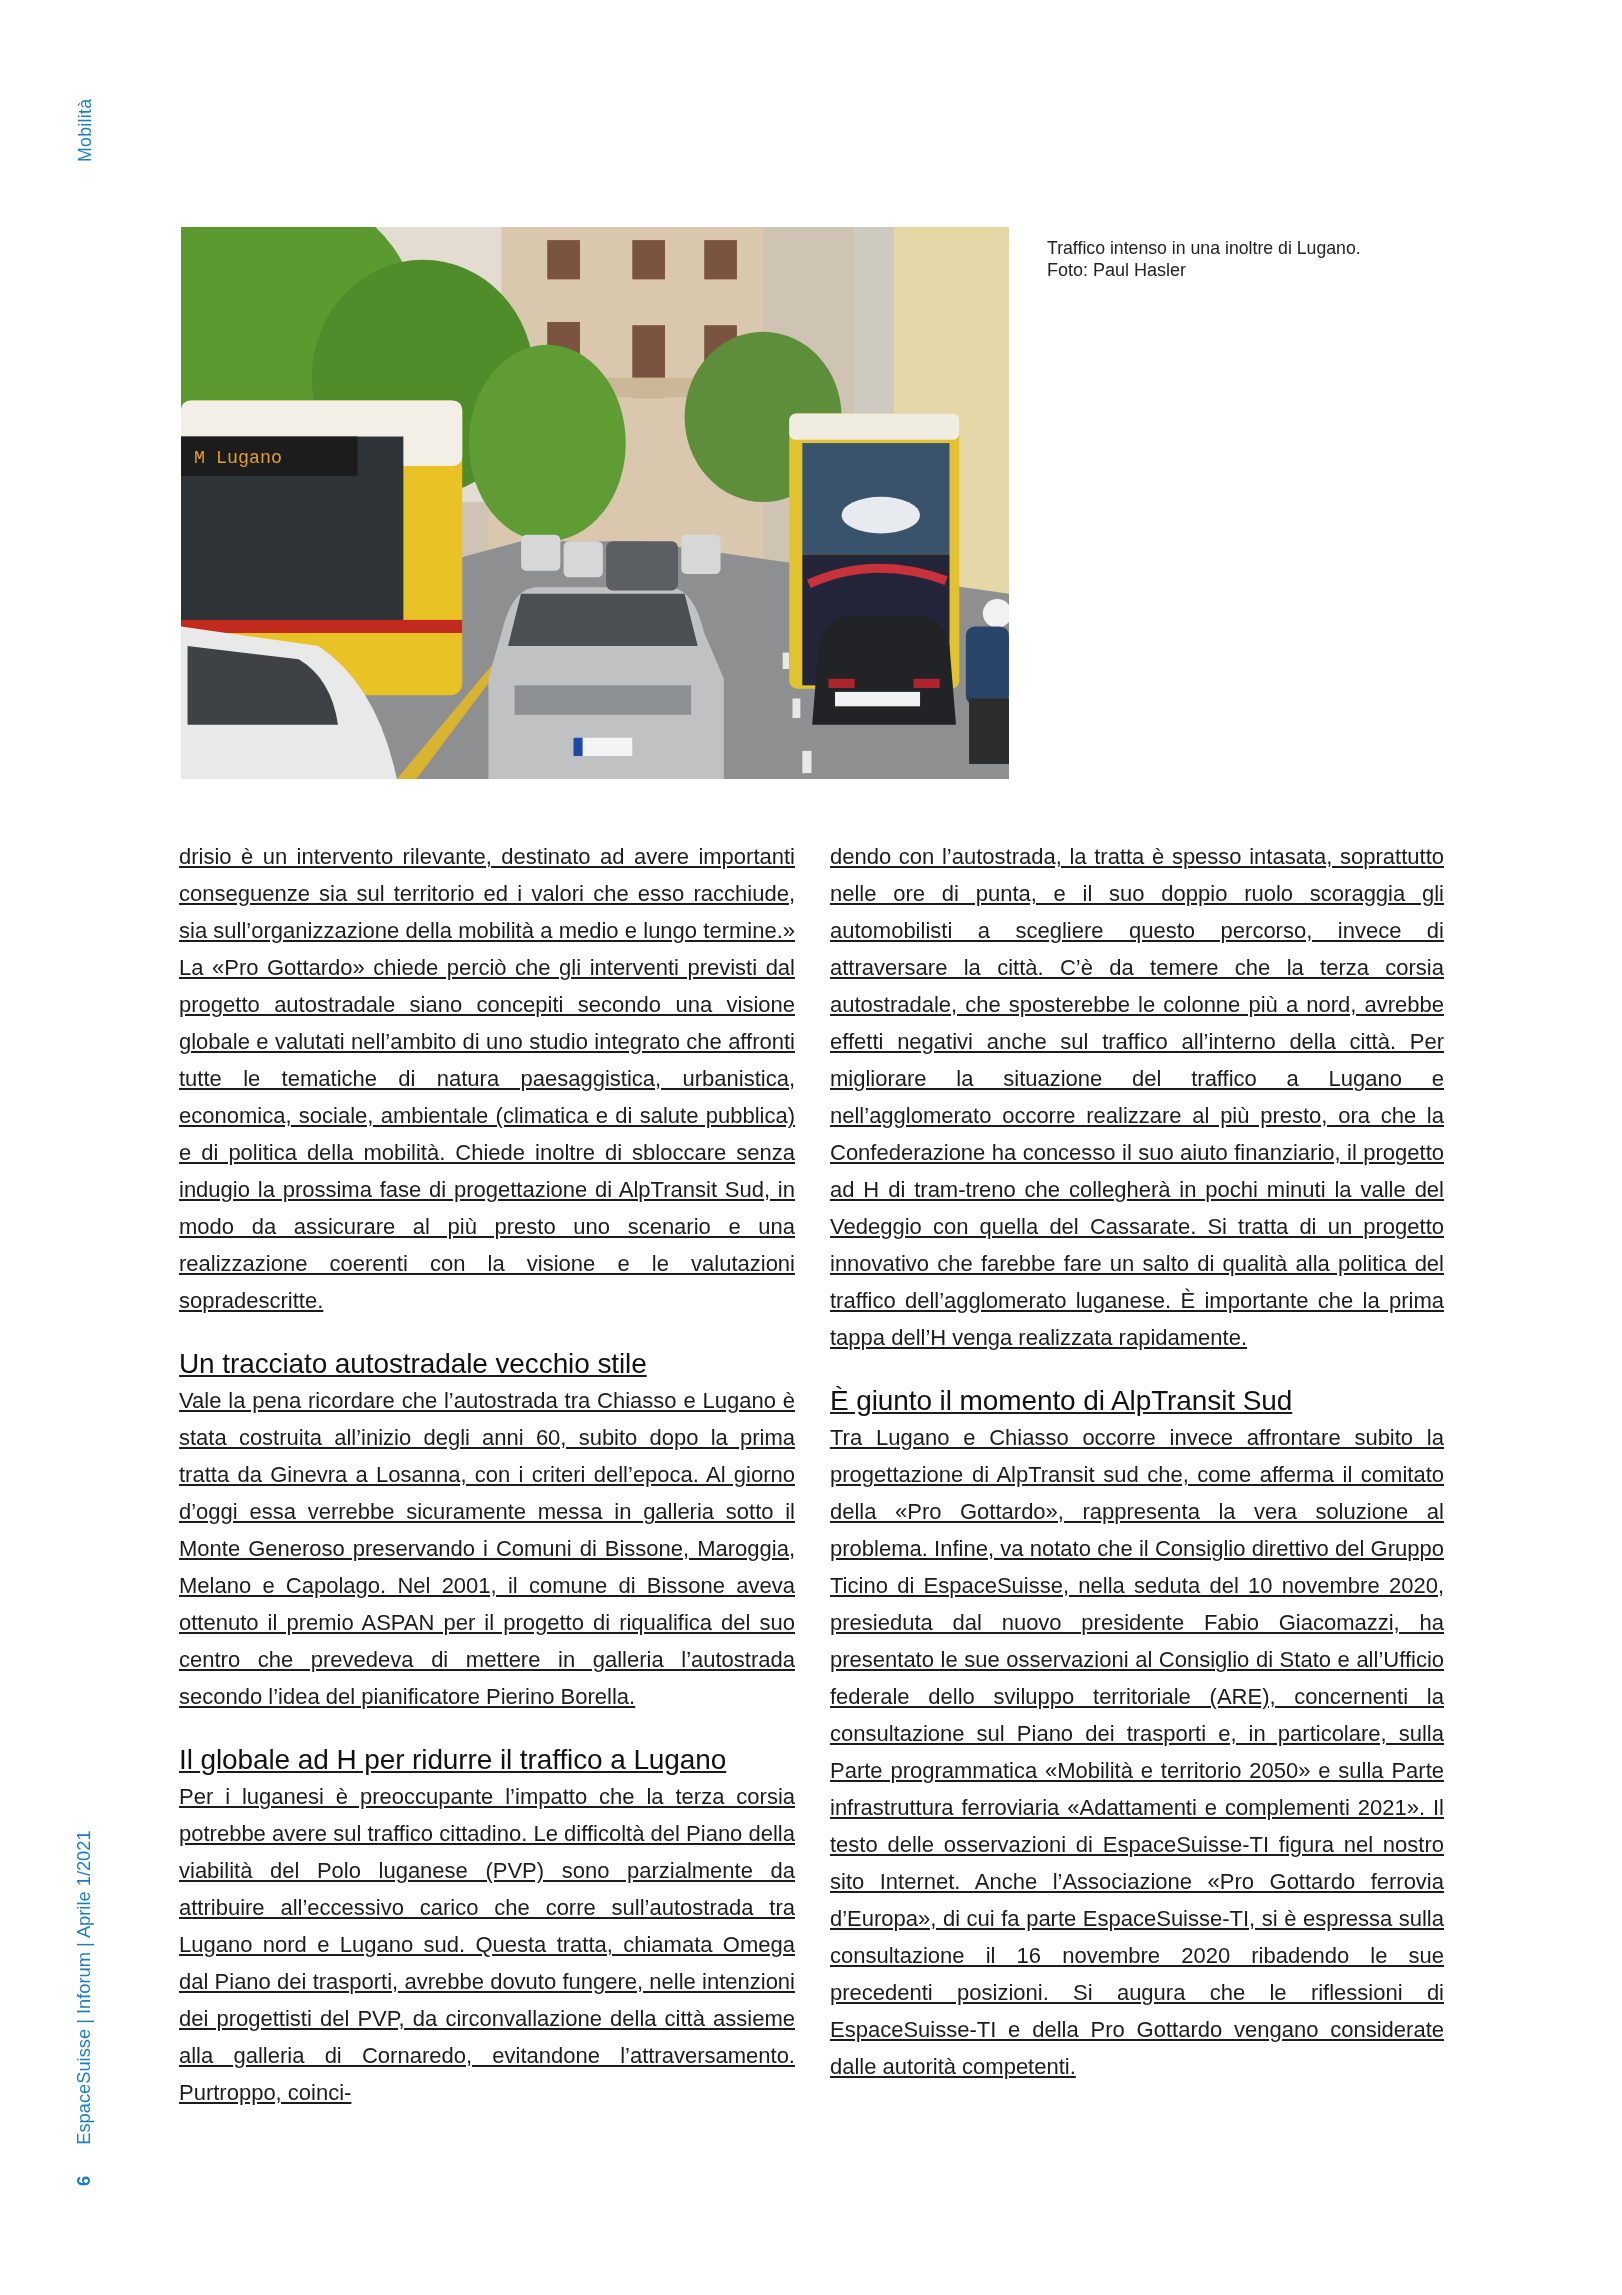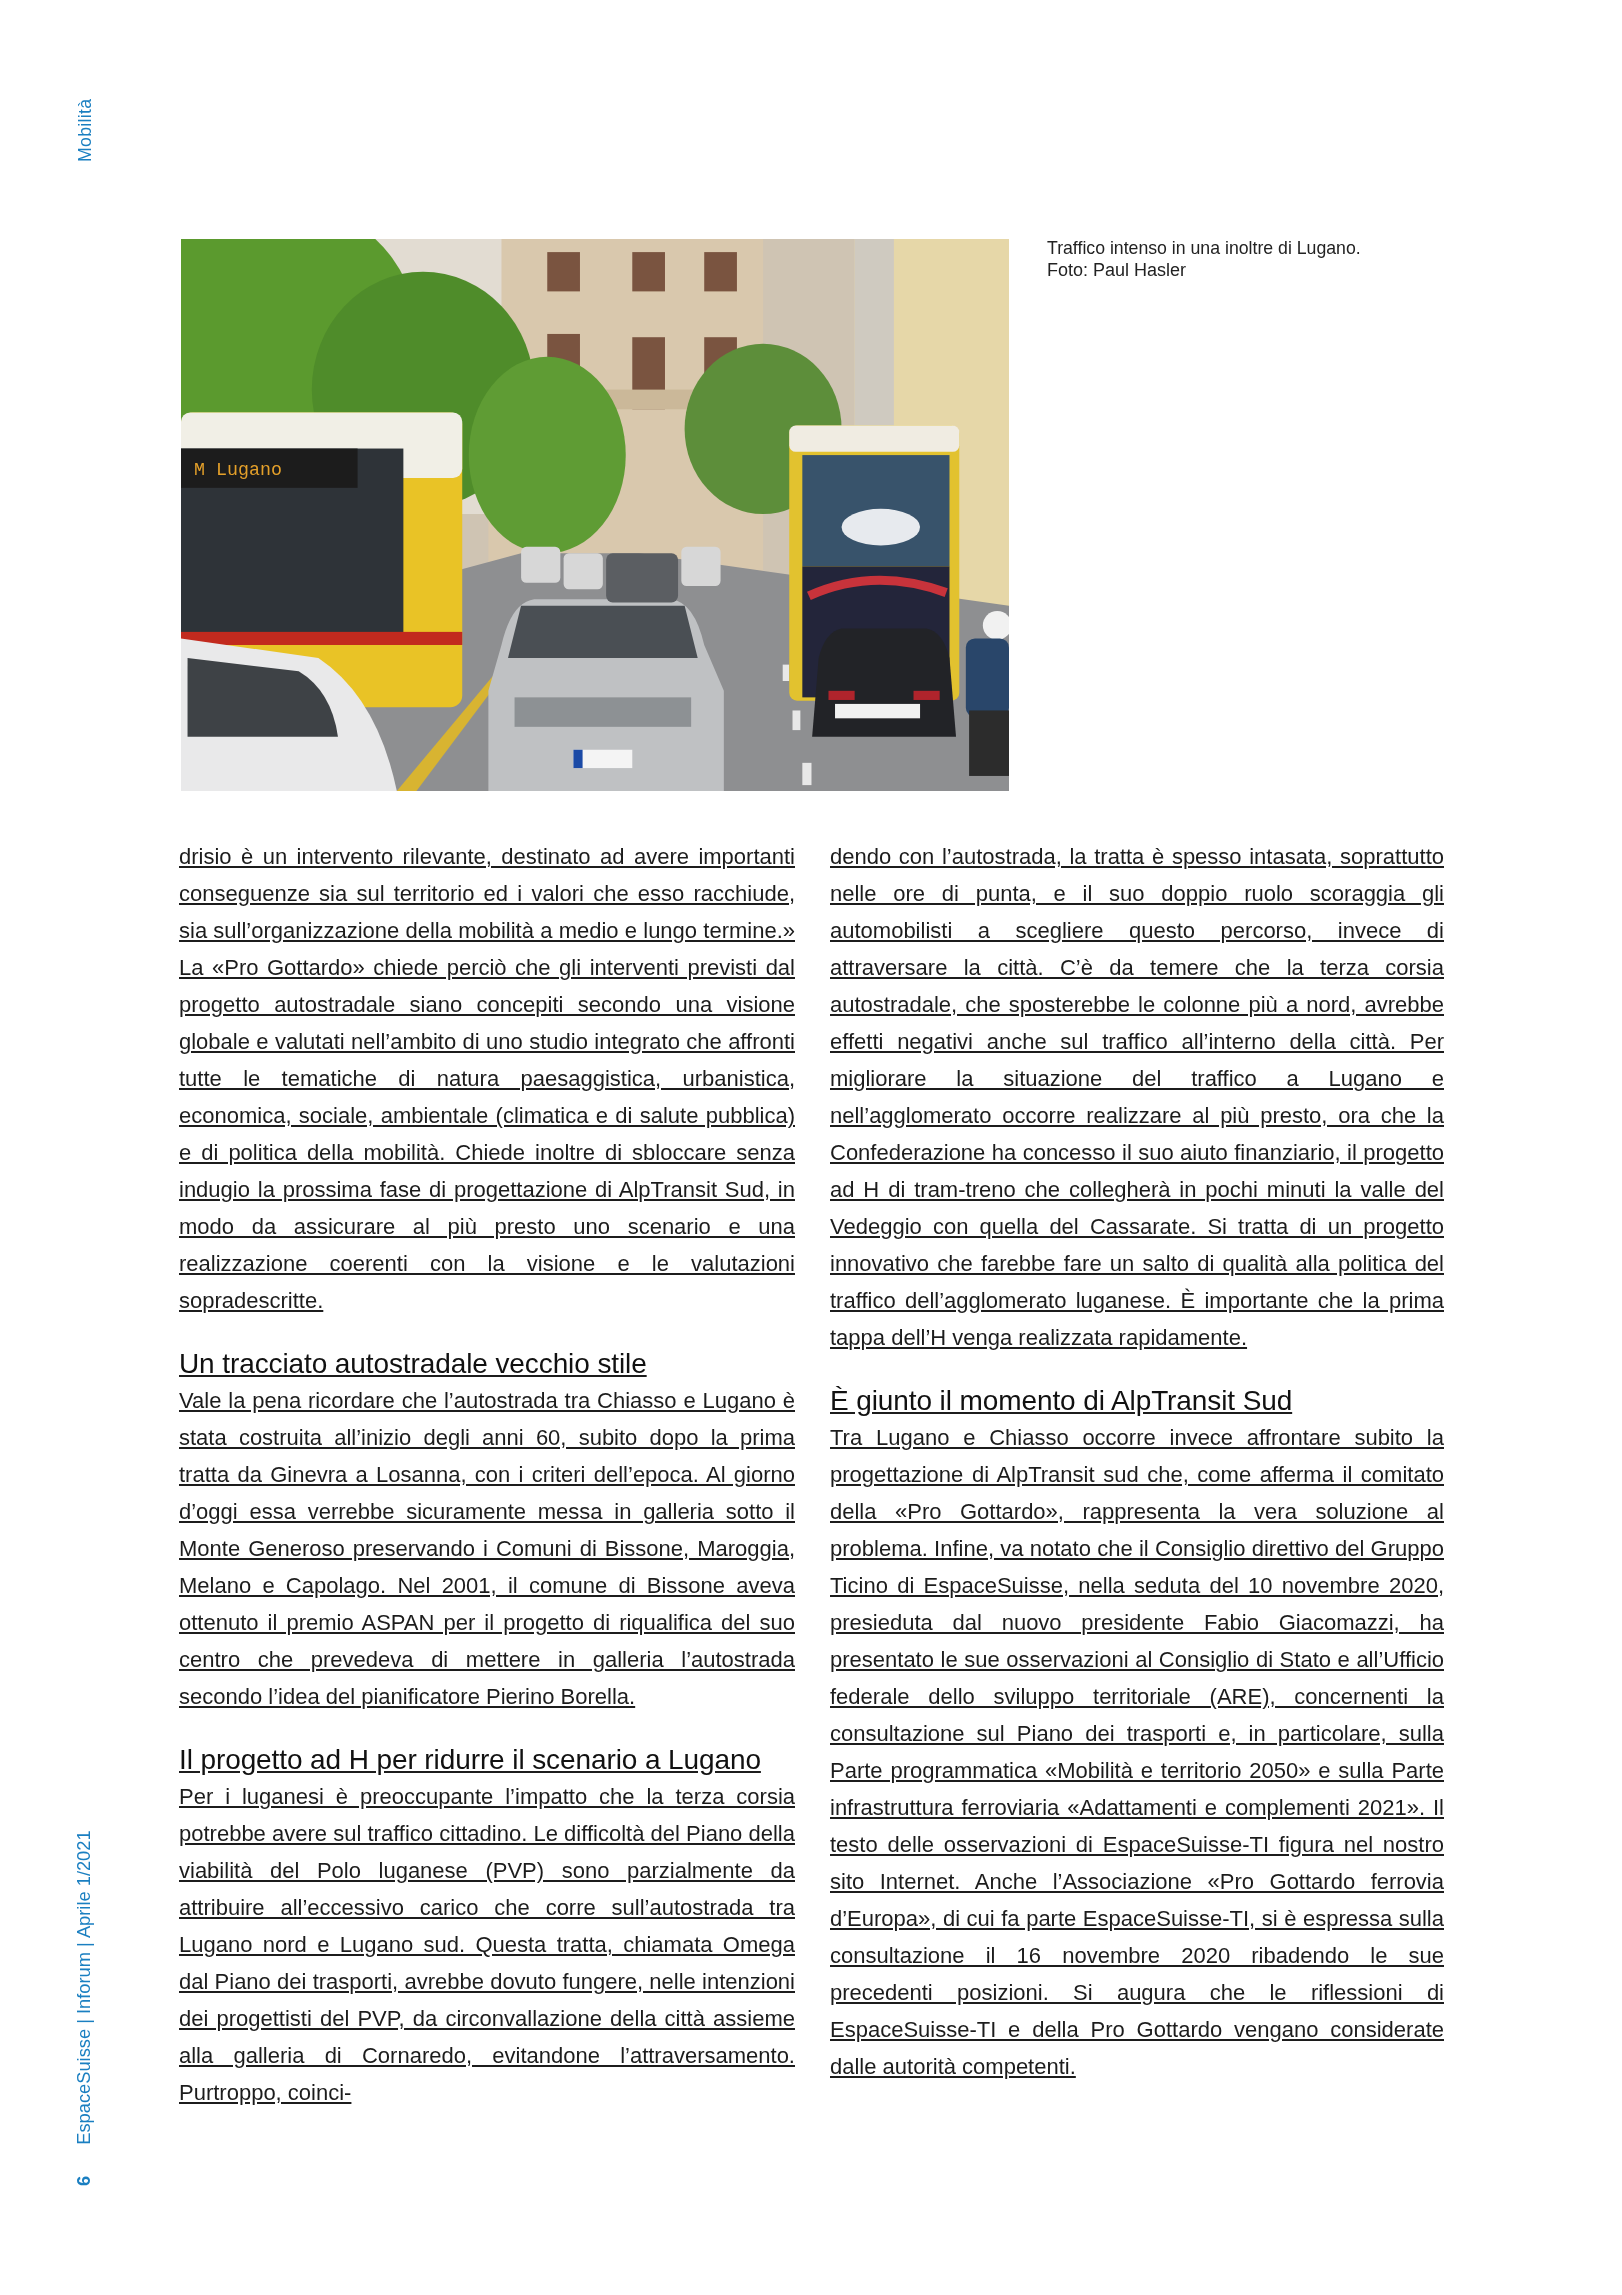--- a/index.html
+++ b/index.html
@@ -13,21 +13,21 @@
     font-size: 17.7px; color: #1a7fc1; letter-spacing: 0.3px; white-space: nowrap;
   }
   .side-footer {
     position: absolute; left: 73px; top: 2186px;
     transform: rotate(-90deg); transform-origin: left top;
     font-size: 18.3px; color: #1a7fc1; white-space: nowrap;
   }
   .side-footer .pg { font-weight: bold; margin-right: 26px; }
   
   .photo {
-    position: absolute; left: 181px; top: 239px; width: 828px; height: 552px;
+    position: absolute; left: 181px; top: 227px; width: 828px; height: 552px;
     overflow: hidden; background: #4d7c0f;
   }
   .photo svg { display: block; width: 100%; height: 100%; }
   .caption {
     position: absolute; left: 1047px; top: 237px; width: 366px;
     font-size: 17.7px; line-height: 23.6px; color: #222;
   }
   .caption .credit { font-size: 18px; line-height: 19.6px; }
   
   .col {
@@ -142,21 +142,21 @@
   <div>Traffico intenso in una inoltre di Lugano.</div>
   <div class="credit">Foto: Paul Hasler</div>
 </div>
 
 <div class="col left">
   <p>drisio è un intervento rilevante, destinato ad avere importanti conseguenze sia sul territorio ed i valori che esso racchiude, sia sull’organizzazione della mobilità a medio e lungo termine.» La «Pro Gottardo» chiede perciò che gli interventi previsti dal progetto autostradale siano concepiti secondo una visione globale e valutati nell’ambito di uno studio integrato che affronti tutte le tematiche di natura paesaggistica, urbanistica, economica, sociale, ambientale (climatica e di salute pubblica) e di politica della mobilità. Chiede inoltre di sbloccare senza indugio la prossima fase di progettazione di AlpTransit Sud, in modo da assicurare al più presto uno scenario e una realizzazione coerenti con la visione e le valutazioni sopradescritte.</p>
   <div class="gap"></div>
   <h2>Un tracciato autostradale vecchio stile</h2>
   <p>Vale la pena ricordare che l’autostrada tra Chiasso e Lugano è stata costruita all’inizio degli anni 60, subito dopo la prima tratta da Ginevra a Losanna, con i criteri dell’epoca. Al giorno d’oggi essa verrebbe sicuramente messa in galleria sotto il Monte Generoso preservando i Comuni di Bissone, Maroggia, Melano e Capolago. Nel 2001, il comune di Bissone aveva ottenuto il premio ASPAN per il progetto di riqualifica del suo centro che prevedeva di mettere in galleria l’autostrada secondo l’idea del pianificatore Pierino Borella.</p>
   <div class="gap"></div>
-  <h2>Il progetto ad H per ridurre il scenario a Lugano</h2>
+  <h2>Il globale ad H per ridurre il traffico a Lugano</h2>
   <p>Per i luganesi è preoccupante l’impatto che la terza corsia potrebbe avere sul traffico cittadino. Le difficoltà del Piano della viabilità del Polo luganese (PVP) sono parzialmente da attribuire all’eccessivo carico che corre sull’autostrada tra Lugano nord e Lugano sud. Questa tratta, chiamata Omega dal Piano dei trasporti, avrebbe dovuto fungere, nelle intenzioni dei progettisti del PVP, da circonvallazione della città assieme alla galleria di Cornaredo, evitandone l’attraversamento. Purtroppo, coinci-</p>
 </div>
 
 <div class="col right">
   <p>dendo con l’autostrada, la tratta è spesso intasata, soprattutto nelle ore di punta, e il suo doppio ruolo scoraggia gli automobilisti a scegliere questo percorso, invece di attraversare la città. C’è da temere che la terza corsia autostradale, che sposterebbe le colonne più a nord, avrebbe effetti negativi anche sul traffico all’interno della città. Per migliorare la situazione del traffico a Lugano e nell’agglomerato occorre realizzare al più presto, ora che la Confederazione ha concesso il suo aiuto finanziario, il progetto ad H di tram-treno che collegherà in pochi minuti la valle del Vedeggio con quella del Cassarate. Si tratta di un progetto innovativo che farebbe fare un salto di qualità alla politica del traffico dell’agglomerato luganese. È importante che la prima tappa dell’H venga realizzata rapidamente.</p>
   <div class="gap"></div>
   <h2>È giunto il momento di AlpTransit Sud</h2>
   <p>Tra Lugano e Chiasso occorre invece affrontare subito la progettazione di AlpTransit sud che, come afferma il comitato della «Pro Gottardo», rappresenta la vera soluzione al problema. Infine, va notato che il Consiglio direttivo del Gruppo Ticino di EspaceSuisse, nella seduta del 10 novembre 2020, presieduta dal nuovo presidente Fabio Giacomazzi, ha presentato le sue osservazioni al Consiglio di Stato e all’Ufficio federale dello sviluppo territoriale (ARE), concernenti la consultazione sul Piano dei trasporti e, in particolare, sulla Parte programmatica «Mobilità e territorio 2050» e sulla Parte infrastruttura ferroviaria «Adattamenti e complementi 2021». Il testo delle osservazioni di EspaceSuisse-TI figura nel nostro sito Internet. Anche l’Associazione «Pro Gottardo ferrovia d’Europa», di cui fa parte EspaceSuisse-TI, si è espressa sulla consultazione il 16 novembre 2020 ribadendo le sue precedenti posizioni. Si augura che le riflessioni di EspaceSuisse-TI e della Pro Gottardo vengano considerate dalle autorità competenti.</p>
 </div>
 

